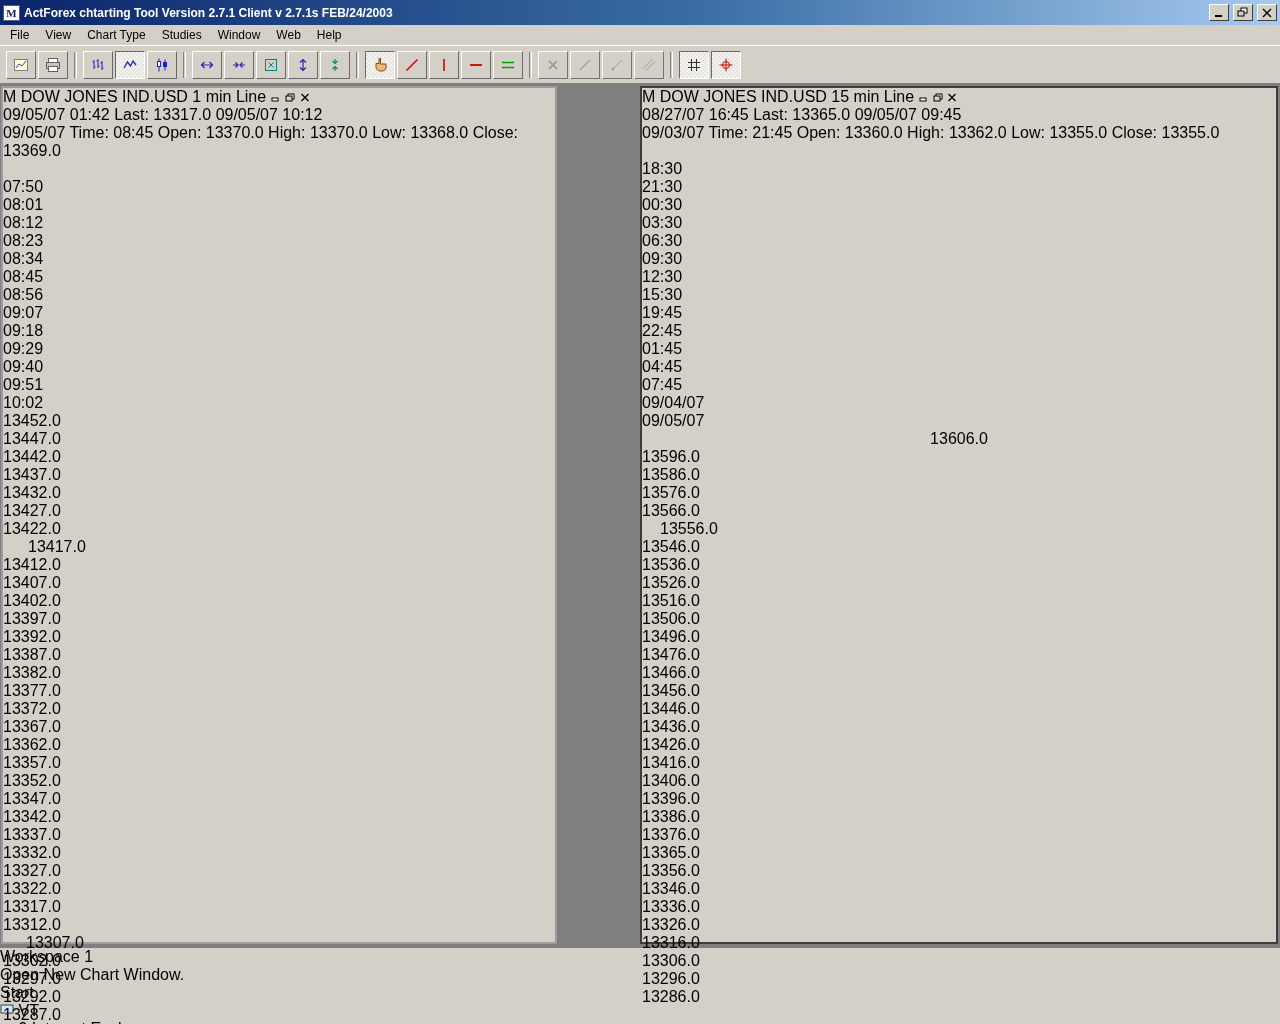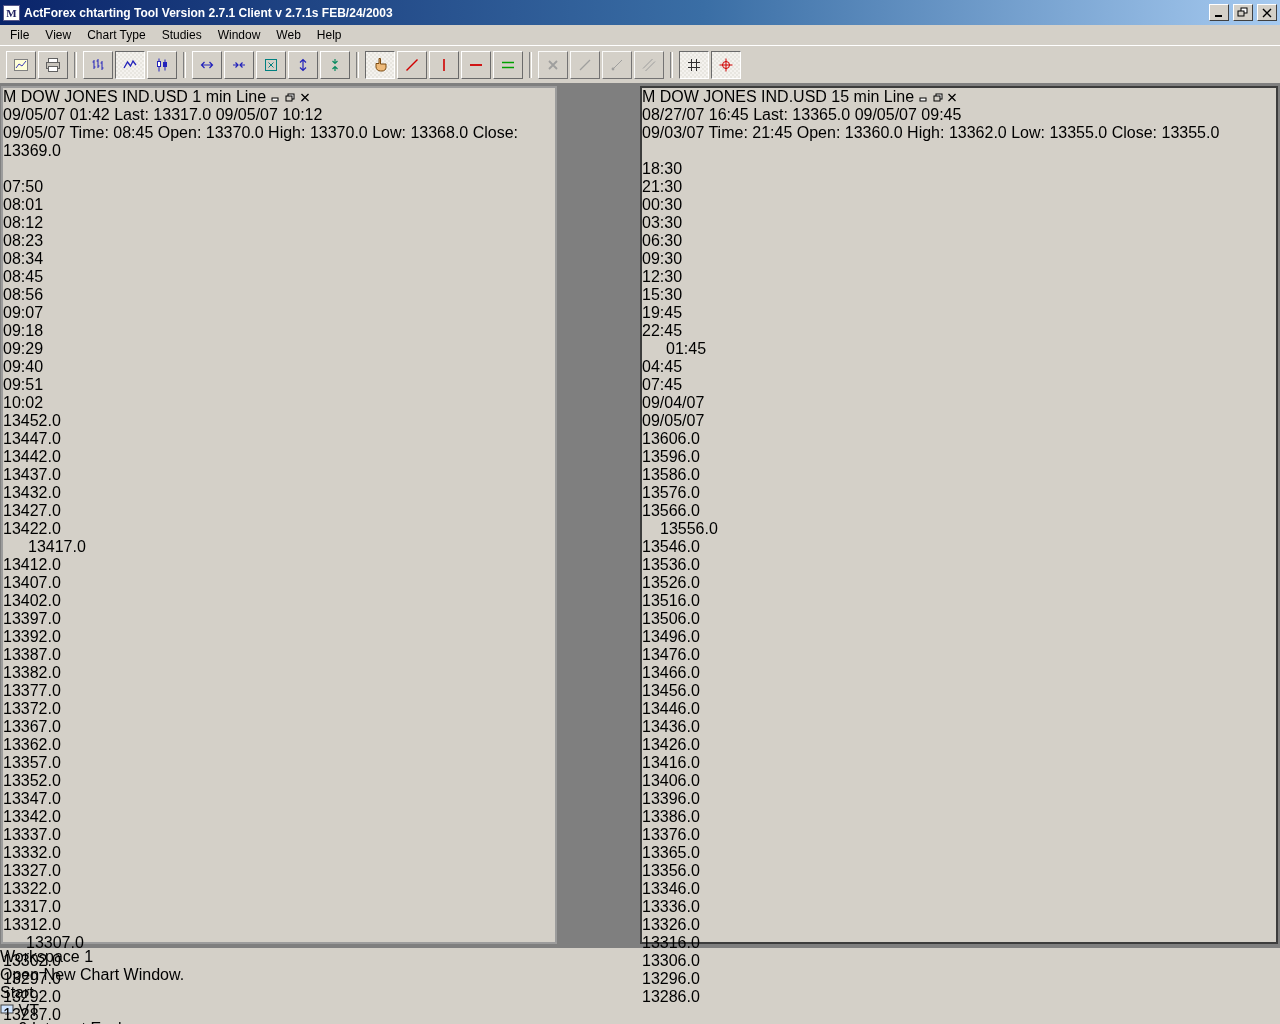--- a/index.html
+++ b/index.html
@@ -511,31 +511,31 @@
             <div class="x-tick" style="left: 4.5%;">18:30</div>
             <div class="x-tick" style="left: 12.05%;">21:30</div>
             <div class="x-tick" style="left: 19.6%;">00:30</div>
             <div class="x-tick" style="left: 27.15%;">03:30</div>
             <div class="x-tick" style="left: 34.7%;">06:30</div>
             <div class="x-tick" style="left: 42.25%;">09:30</div>
             <div class="x-tick" style="left: 49.8%;">12:30</div>
             <div class="x-tick" style="left: 57.35%;">15:30</div>
             <div class="x-tick" style="left: 64.9%;">19:45</div>
             <div class="x-tick" style="left: 72.45%;">22:45</div>
-            <div class="x-tick" style="left: 80%; padding-left: 24px;">01:45</div>
+            <div class="x-tick" style="left: 80%;">01:45</div>
             <div class="x-tick" style="left: 87.55%;">04:45</div>
             <div class="x-tick" style="left: 95.1%;">07:45</div>
           </div>
         <div class="daterow">
             <div class="date-label" style="left: 15.5%;">09/04/07</div>
             <div class="date-label" style="left: 74.5%;">09/05/07</div>
           </div>
       </div>
       <div class="yaxis">
-          <div class="y-tick" style="top: 11px;">13606.0</div>
+          <div class="y-tick" style="top: 11px; text-align: center;">13606.0</div>
           <div class="y-tick" style="top: 10.5px;">13596.0</div>
           <div class="y-tick" style="top: 10px;">13586.0</div>
           <div class="y-tick" style="top: 9.5px;">13576.0</div>
           <div class="y-tick" style="top: 9px;">13566.0</div>
           <div class="y-tick" style="top: 8.5px; padding-left: 18px;">13556.0</div>
           <div class="y-tick" style="top: 8px;">13546.0</div>
           <div class="y-tick" style="top: 7.5px;">13536.0</div>
           <div class="y-tick" style="top: 7px;">13526.0</div>
           <div class="y-tick" style="top: 6.5px;">13516.0</div>
           <div class="y-tick" style="top: 6px;">13506.0</div>

